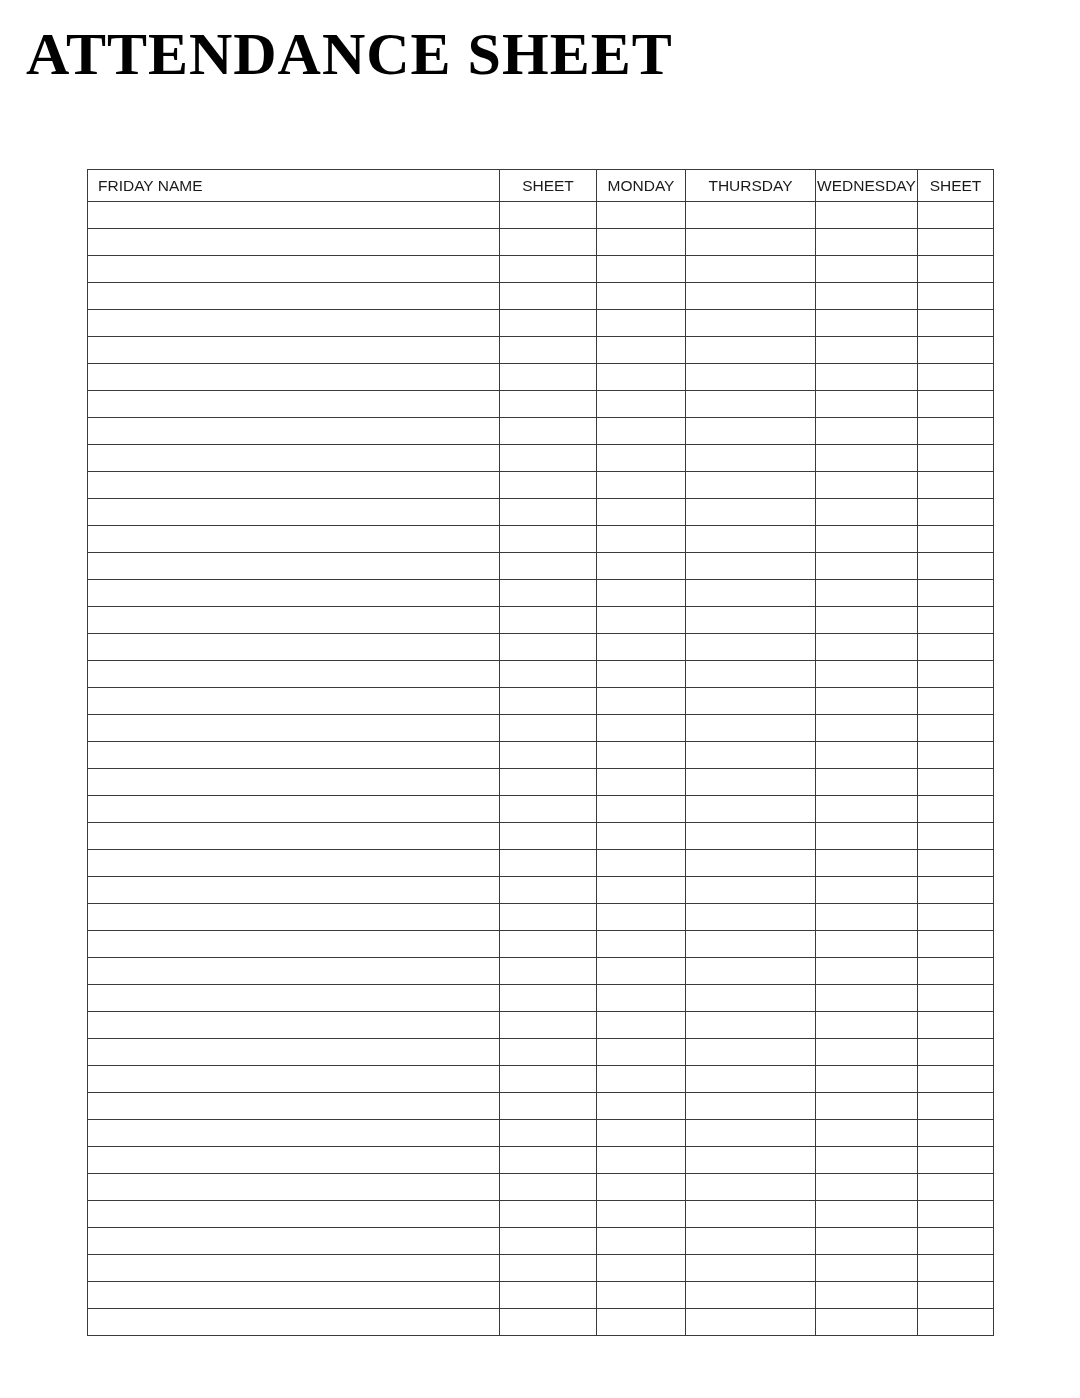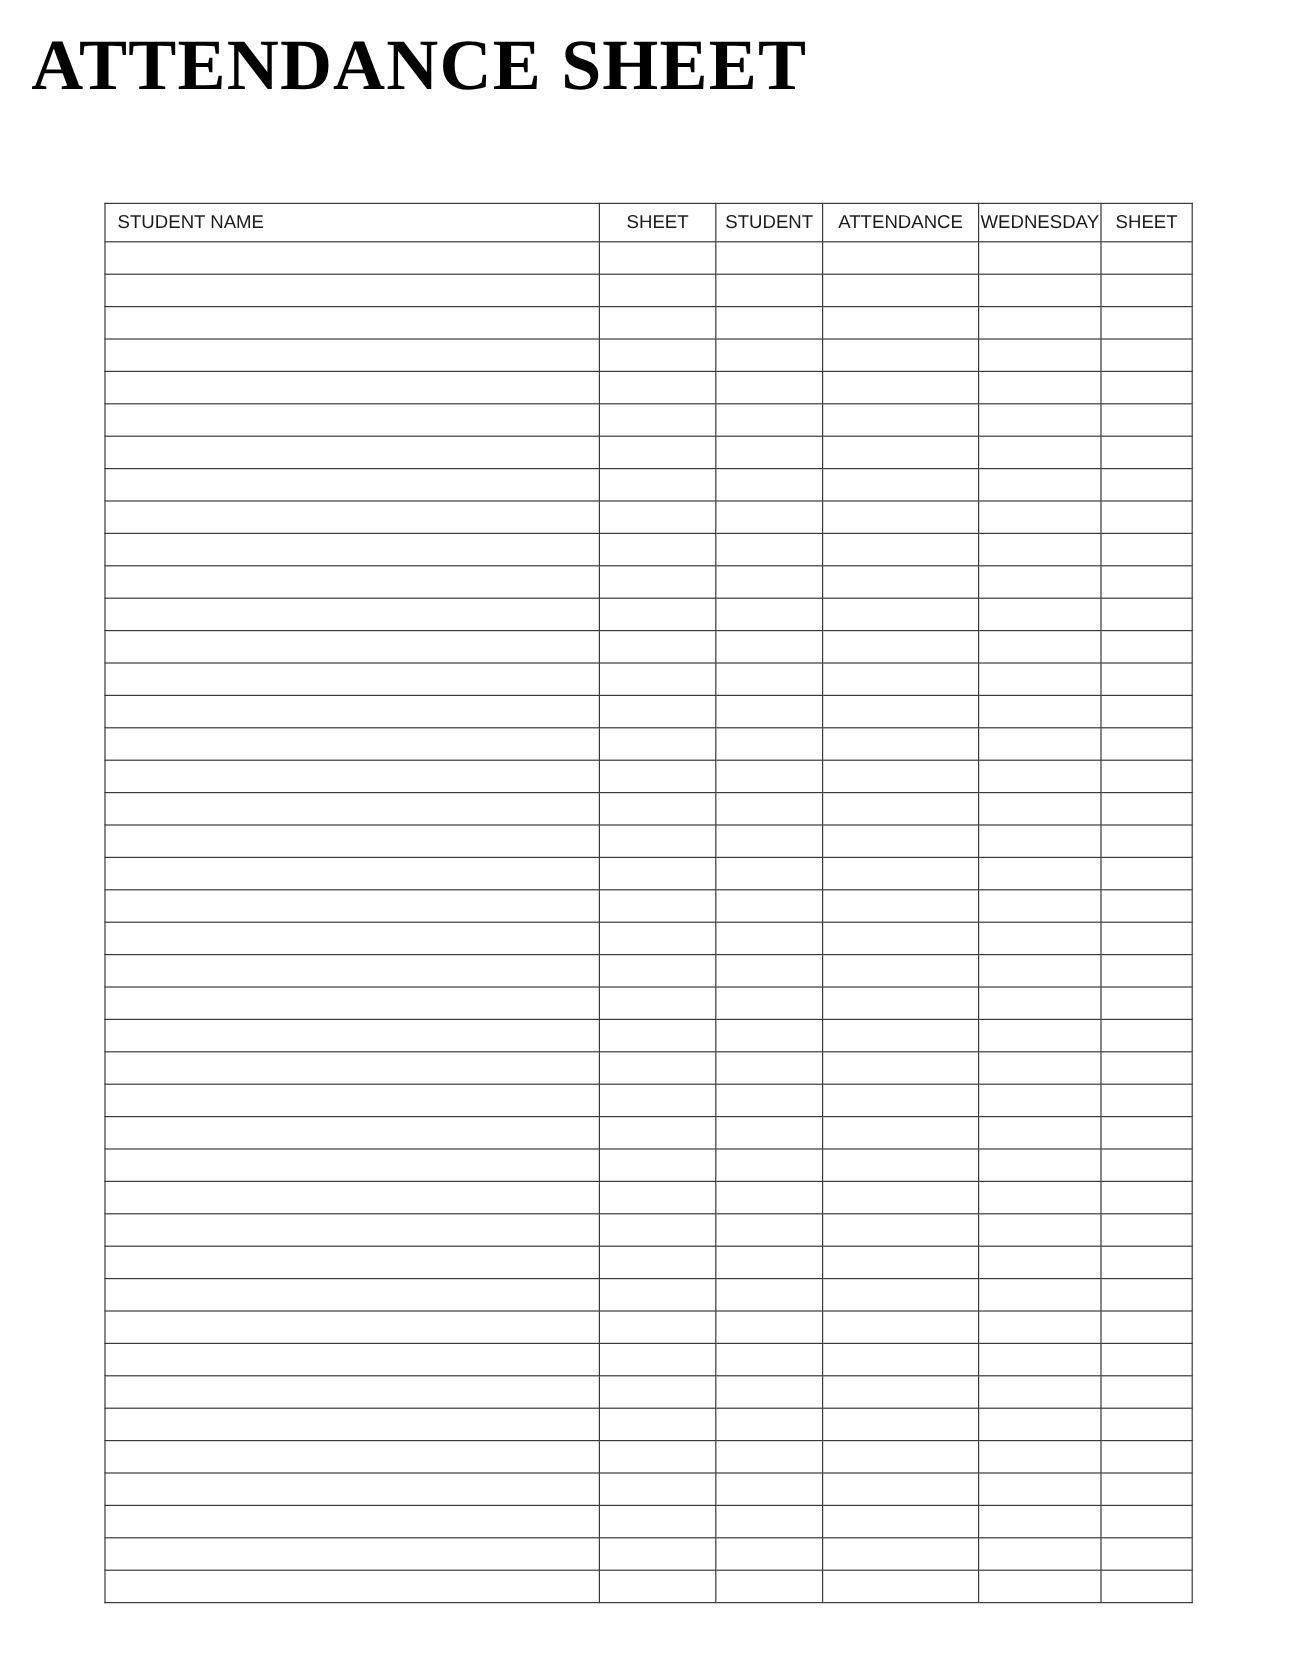--- a/index.html
+++ b/index.html
@@ -109,24 +109,24 @@
     <colgroup>
       <col class="c-name">
       <col class="c-mon">
       <col class="c-tue">
       <col class="c-wed">
       <col class="c-thu">
       <col class="c-fri">
     </colgroup>
     <thead>
       <tr>
-        <th class="col-name">STUDENT NAME</th>
+        <th class="col-name">FRIDAY NAME</th>
         <th class="col-day">SHEET</th>
-        <th class="col-day">STUDENT</th>
-        <th class="col-day">ATTENDANCE</th>
+        <th class="col-day">MONDAY</th>
+        <th class="col-day">THURSDAY</th>
         <th class="col-day">WEDNESDAY</th>
         <th class="col-day">SHEET</th>
       </tr>
     </thead>
     <tbody id="sheet-body">
         <tr>
           <td></td>
           <td></td>
           <td></td>
           <td></td>

